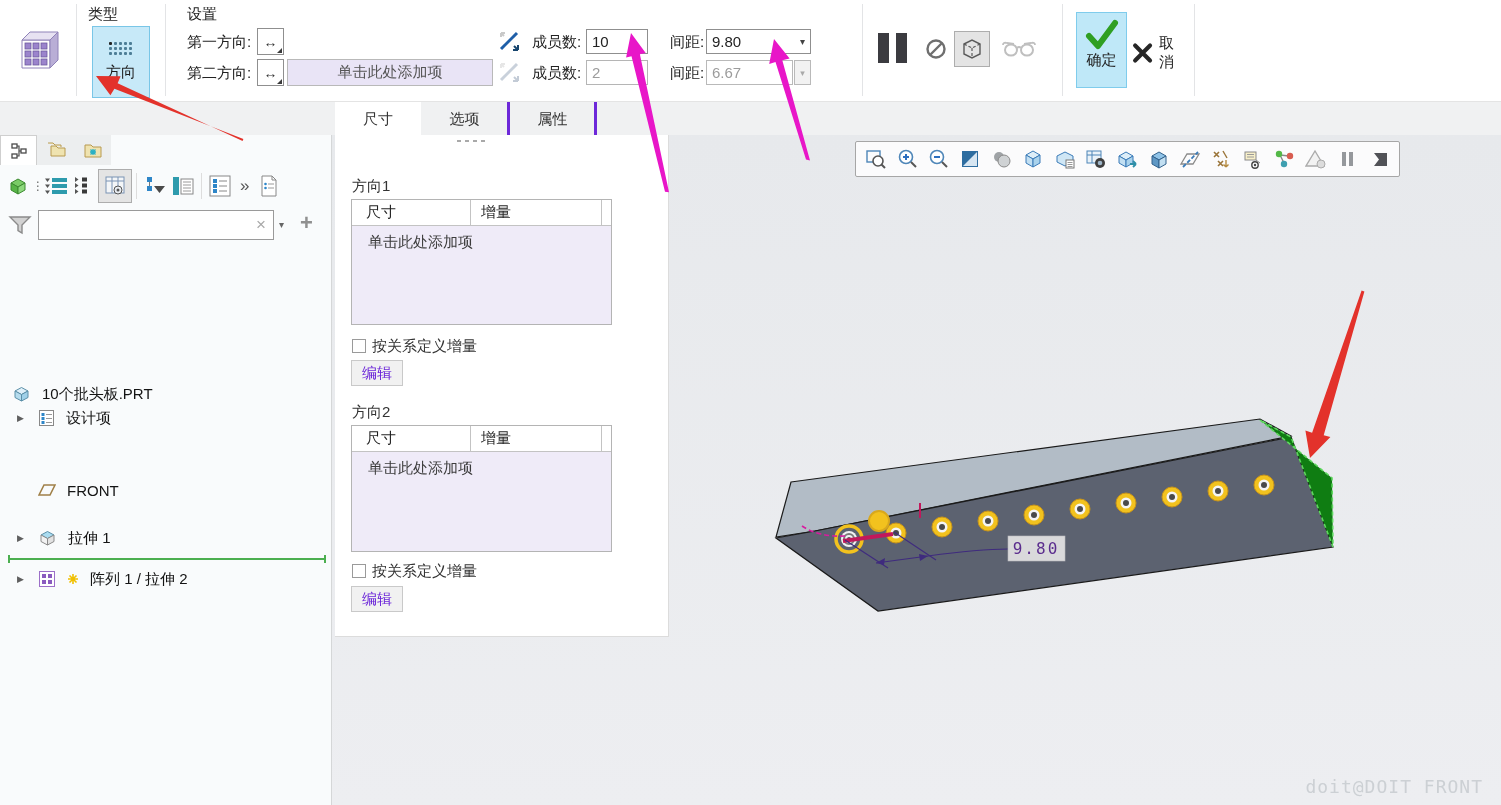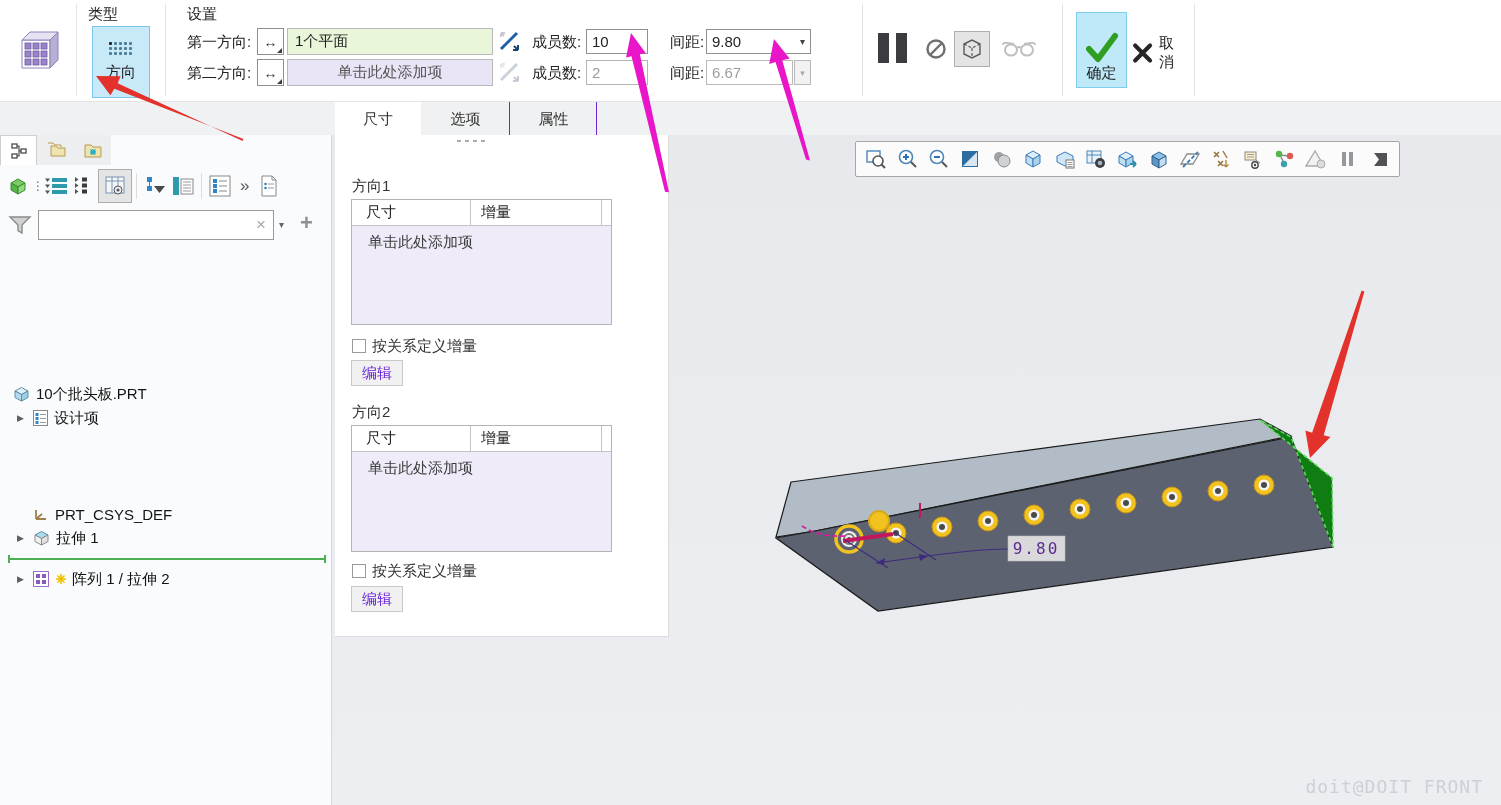--- a/index.html
+++ b/index.html
@@ -28,52 +28,52 @@
     font-size:15px; padding:0 5px; font-family:inherit; color:#222; }
   .numin.dis { border-color:#b5b5b5; color:#9c9c9c; }
   .combo { position:absolute; height:25px; border:1px solid #8f8f8f; background:#fff;
     display:flex; align-items:center; padding:0 5px; font-size:15px; }
   .combo .dd { margin-left:auto; font-size:10px; color:#444; }
   .combo.dis { border-color:#b9b9b9; color:#9c9c9c; }
   .ddbtn { position:absolute; width:17px; height:25px; border:1px solid #b9b9b9; background:#f2f2f2;
     font-size:9px; color:#a9a9a9; display:flex; align-items:center; justify-content:center; }
   #ok-btn { position:absolute; left:1072px; top:12px; width:51px; height:76px;
     background:#bfe8f8; border:1px solid #7fccec; display:flex; flex-direction:column;
-    align-items:center; justify-content:flex-end; padding:6px 0 4px; }
+    align-items:center; justify-content:flex-start; padding:6px 0 4px; }
   #cancel-btn { position:absolute; left:1127px; top:12px; width:48px; height:76px;
     display:flex; flex-direction:row; align-items:center; justify-content:space-between;
     padding:10px 0 4px; background:transparent; border:0; }
   .btnlabel { font-size:15px; color:#222; }
   #preview-box { position:absolute; left:950px; top:31px; width:36px; height:36px;
     background:#e4e4e4; border:1px solid #adadad; display:flex; align-items:center; justify-content:center; }
   .pausebars { position:absolute; left:874px; top:33px; display:flex; gap:7px; }
   .pausebars i { width:11px; height:30px; background:#3b3b40; }
 
   
   #tabband { left:0; top:101px; width:1501px; height:34px; background:#f0f1f2; border-top:1px solid #e4e4e4; }
   .dtab { position:absolute; top:0; height:34px; display:flex; align-items:center;
-    justify-content:center; font-size:15px; color:#333; border-right:1px solid #6d28d9; }
+    justify-content:center; font-size:15px; color:#333; border-right:3px solid #6d28d9; }
   .dtab.active { background:#fff; border-right:0; }
 
   
   #leftpanel { left:0; top:135px; width:332px; height:670px; background:#f9fbfc; border-right:1px solid #d5d7d8; }
   .ttab { position:absolute; top:0; width:37px; height:30px; display:flex; align-items:center;
     justify-content:center; background:#eceeef; }
   .ttab.active { background:#fff; border:1px solid #cfcfcf; border-bottom:0; }
   .ltool { position:absolute; top:34px; height:34px; display:flex; align-items:center; }
   .ltool .sep { width:1px; height:26px; background:#dddddd; margin:0 4px; }
   .licon { width:28px; height:28px; display:flex; align-items:center; justify-content:center; }
   .licon.pressed { background:#e4e4e4; border:1px solid #adadad; width:34px; height:34px; }
   .glyph { color:#6a6a6a; }
   #filterrow { position:absolute; top:72px; left:0; width:332px; height:36px; }
   #searchbox { position:absolute; left:38px; top:3px; width:236px; height:30px; background:#fff;
     border:1px solid #9a9a9a; display:flex; align-items:center; }
   #searchbox input { flex:1; border:0; outline:none; height:26px; font-size:14px; padding:0 6px; background:transparent; }
   #searchbox .clear { color:#a9a9a9; font-size:17px; padding:0 7px; }
-  .trow { position:absolute; left:0; height:24px; display:flex; align-items:center; padding-left:12px; gap:5px; width:330px; }
+  .trow { position:absolute; left:0; height:24px; display:flex; align-items:center; padding-left:12px; gap:11px; width:330px; }
   .tarr { width:13px; font-size:9px; color:#5f5f5f; text-align:center; flex:0 0 13px; }
   .tlabel { font-size:15px; color:#141414; white-space:nowrap; }
   #insertline { position:absolute; left:8px; top:420px; width:318px; height:8px; }
 
   
   #dialog { left:335px; top:135px; width:334px; height:502px; background:#fff;
     border-right:1px solid #dcdcdc; border-bottom:1px solid #dcdcdc; }
   .dragdots { position:absolute; left:122px; top:5px; display:flex; gap:4px; }
   .dragdots i { width:4px; height:2px; background:#a9a9a9; }
   .seclbl { position:absolute; left:17px; font-size:15px; color:#333; }
@@ -142,23 +142,20 @@
     </span>
     <span>方向</span>
   </div>
   <i class="rsep" style="left:161px"></i>
   <span class="grouplbl" style="left:183px">设置</span>
 
   <span class="rowlbl" style="left:183px;top:33px">第一方向:</span>
   <div class="hbtn" style="left:253px;top:28px">
     <span>↔</span>
       <i class="corner"></i>
-  </div>
-  <div class="collector" style="left:283px;top:28px;width:206px;background:#eaf6da">
-    <span>1个平面</span>
   </div>
   <span class="abs" style="left:492px;top:28px">
     <svg width="26" height="26" viewBox="0 0 26 26">
       <path d="M8,8 L5,5 M5,5 l4,0 M5,5 l0,4" stroke="#c9c9c9" stroke-width="2" fill="none"></path>
       <line x1="5" y1="21" x2="21" y2="5" stroke="#1f5fa8" stroke-width="3"></line>
       <path d="M18,18 L22,22 M22,22 l-5,0 M22,22 l0,-5" stroke="#17456e" stroke-width="2" fill="none"></path>
     </svg>
   </span>
 
   <span class="rowlbl" style="left:183px;top:64px">第二方向:</span>
@@ -575,26 +572,26 @@
         <rect x="1.5" y="1.5" width="14" height="15" fill="#fff" stroke="#888"></rect>
         <g fill="#2e86c8">
           <rect x="3.5" y="4" width="3" height="3"></rect>
           <rect x="3.5" y="8" width="3" height="3"></rect>
           <rect x="3.5" y="12" width="3" height="3"></rect>
         </g>
         <path d="M8,5.5 h6 M8,9.5 h6 M8,13.5 h6" stroke="#999"></path>
       </svg>
     <span class="tlabel">设计项</span>
   </div>
-  <div class="trow" style="top:367px;padding-left:14px">
+  <div class="trow" style="top:343px;padding-left:14px">
     <span class="tarr"></span>
     <svg width="18" height="16" viewBox="0 0 18 16">
-        <path d="M4,13 L4,4 M4,13 L14,13 M4,13 L10,8" fill="none" stroke="#a08048" stroke-width="1.8"></path>
+        <polygon points="1,13 6,3 17,3 12,13" fill="none" stroke="#a08048" stroke-width="1.6"></polygon>
       </svg>
-    <span class="tlabel">PRT_CSYS_DEF</span>
+    <span class="tlabel">FRONT</span>
   </div>
   <div class="trow" style="top:391px;padding-left:14px">
     <span class="tarr">▶</span>
     <svg width="19" height="18" viewBox="0 0 19 18">
         <polygon points="3,6 9.5,2.5 16,6 9.5,9.5" fill="#aadcf0" stroke="#5a8fa8"></polygon>
         <polygon points="3,6 9.5,9.5 9.5,16 3,12.5" fill="#f2f2f2" stroke="#8a8a8a"></polygon>
         <polygon points="16,6 9.5,9.5 9.5,16 16,12.5" fill="#e2e2e2" stroke="#8a8a8a"></polygon>
       </svg>
     <span class="tlabel">拉伸 1</span>
   </div>

